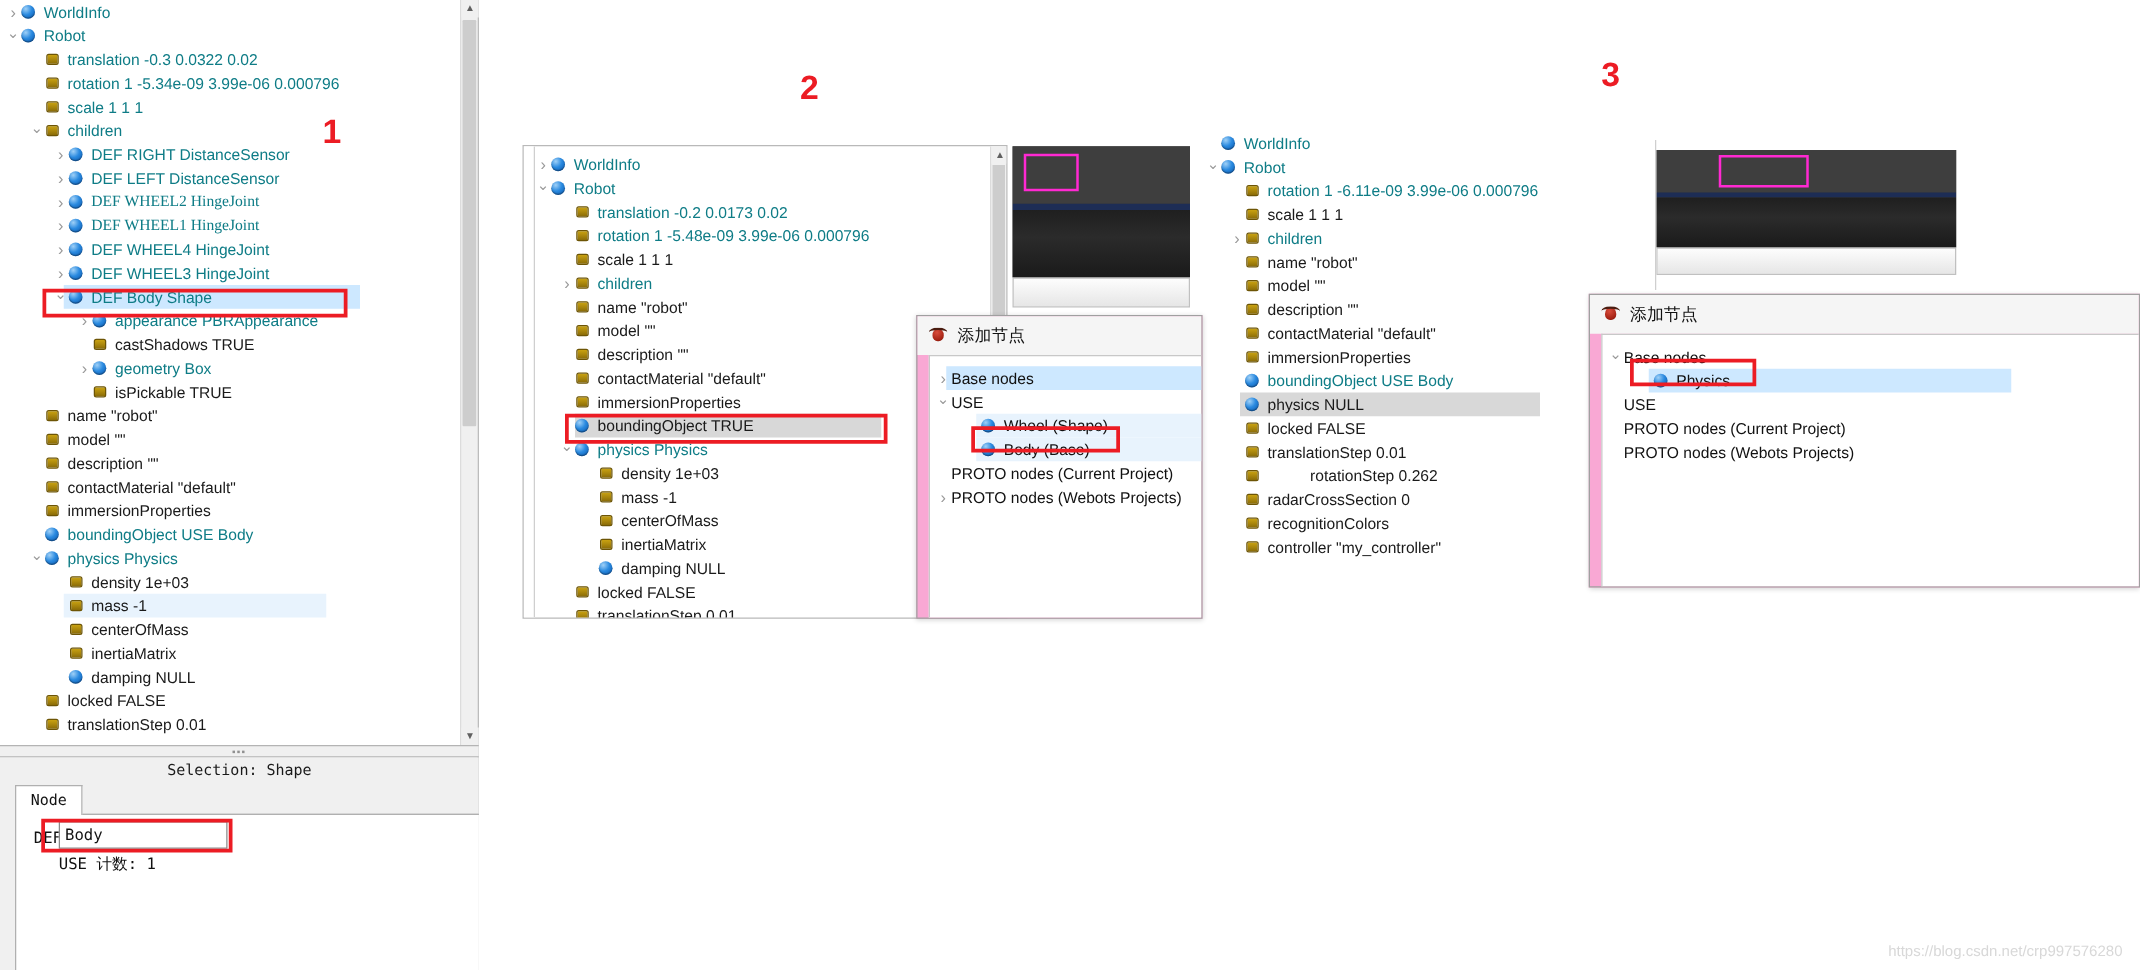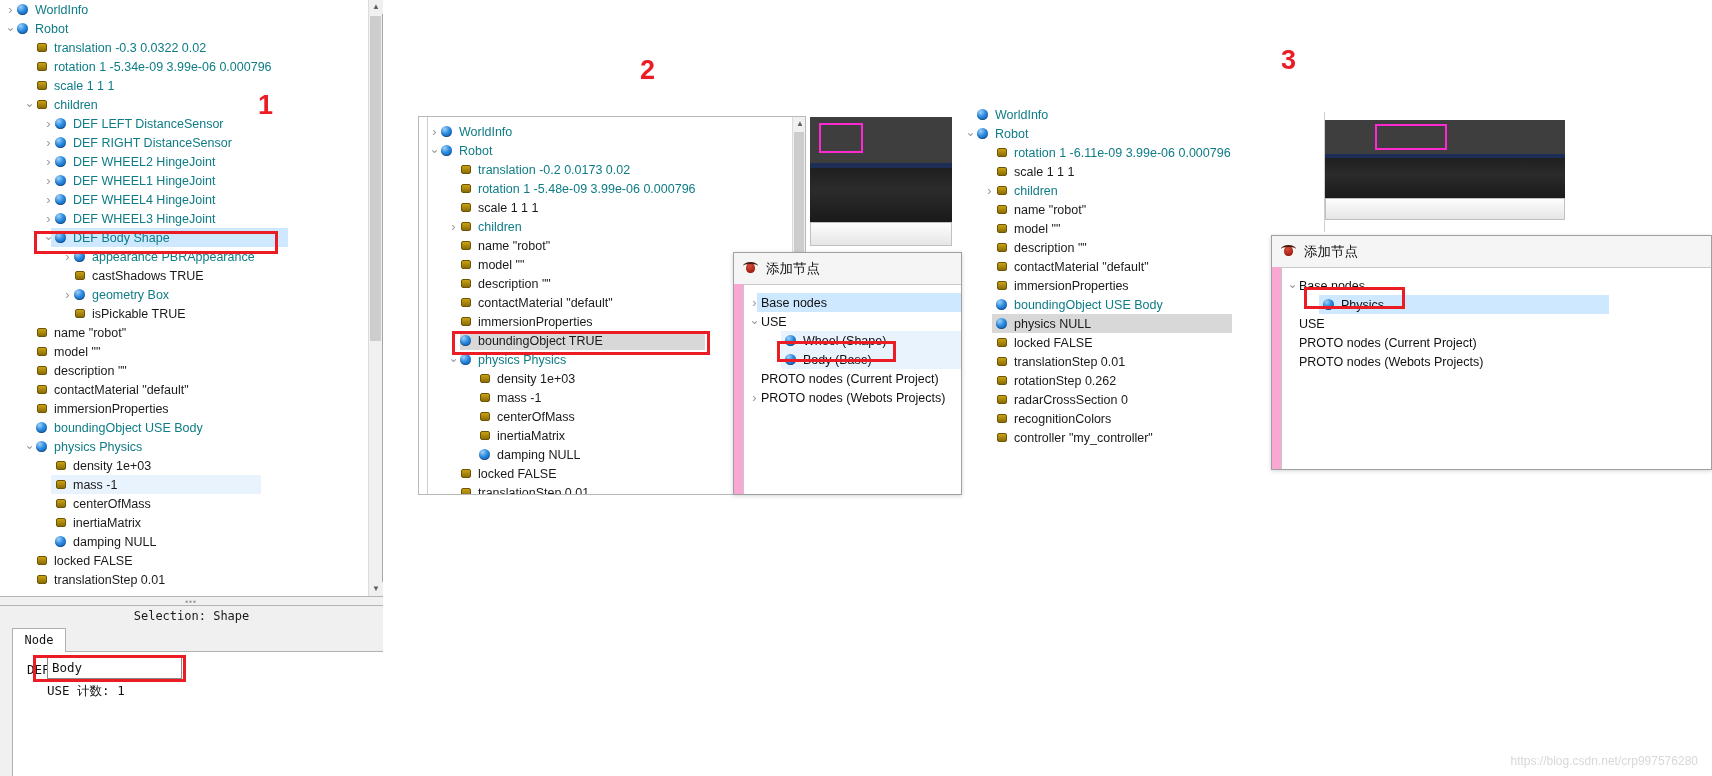--- a/index.html
+++ b/index.html
@@ -369,39 +369,39 @@
       <div class="tree-row">
         <span style="width: 19px; flex: 0 0 19px;"></span>
         <span class="arrow open" style="position: relative; z-index: 1;"></span>
         <span class="ico field" style="z-index: 1;"></span>
         <span class="lbl-field-t" style="position: relative; z-index: 1;">children</span>
       </div>
       <div class="tree-row">
         <span style="width: 38px; flex: 0 0 38px;"></span>
         <span class="arrow closed" style="position: relative; z-index: 1;"></span>
         <span class="ico node" style="z-index: 1;"></span>
+        <span class="lbl-node" style="position: relative; z-index: 1;">DEF RIGHT DistanceSensor</span>
+      </div>
+      <div class="tree-row">
+        <span style="width: 38px; flex: 0 0 38px;"></span>
+        <span class="arrow closed" style="position: relative; z-index: 1;"></span>
+        <span class="ico node" style="z-index: 1;"></span>
         <span class="lbl-node" style="position: relative; z-index: 1;">DEF LEFT DistanceSensor</span>
       </div>
       <div class="tree-row">
         <span style="width: 38px; flex: 0 0 38px;"></span>
         <span class="arrow closed" style="position: relative; z-index: 1;"></span>
         <span class="ico node" style="z-index: 1;"></span>
-        <span class="lbl-node" style="position: relative; z-index: 1;">DEF RIGHT DistanceSensor</span>
-      </div>
-      <div class="tree-row">
-        <span style="width: 38px; flex: 0 0 38px;"></span>
-        <span class="arrow closed" style="position: relative; z-index: 1;"></span>
-        <span class="ico node" style="z-index: 1;"></span>
-        <span class="lbl-node" style="position: relative; z-index: 1;">DEF WHEEL2 HingeJoint</span>
-      </div>
-      <div class="tree-row">
-        <span style="width: 38px; flex: 0 0 38px;"></span>
-        <span class="arrow closed" style="position: relative; z-index: 1;"></span>
-        <span class="ico node" style="z-index: 1;"></span>
-        <span class="lbl-node" style="position: relative; z-index: 1;">DEF WHEEL1 HingeJoint</span>
+        <span class="lbl-node" style="position: relative; z-index: 1; font-family: Liberation Serif, serif;">DEF WHEEL2 HingeJoint</span>
+      </div>
+      <div class="tree-row">
+        <span style="width: 38px; flex: 0 0 38px;"></span>
+        <span class="arrow closed" style="position: relative; z-index: 1;"></span>
+        <span class="ico node" style="z-index: 1;"></span>
+        <span class="lbl-node" style="position: relative; z-index: 1; font-family: Liberation Serif, serif;">DEF WHEEL1 HingeJoint</span>
       </div>
       <div class="tree-row">
         <span style="width: 38px; flex: 0 0 38px;"></span>
         <span class="arrow closed" style="position: relative; z-index: 1;"></span>
         <span class="ico node" style="z-index: 1;"></span>
         <span class="lbl-node" style="position: relative; z-index: 1;">DEF WHEEL4 HingeJoint</span>
       </div>
       <div class="tree-row">
         <span style="width: 38px; flex: 0 0 38px;"></span>
         <span class="arrow closed" style="position: relative; z-index: 1;"></span>
@@ -828,21 +828,21 @@
       <div class="tree-row">
         <span style="width: 19px; flex: 0 0 19px;"></span>
         <span class="arrow blank" style="position: relative; z-index: 1;"></span>
         <span class="ico field" style="z-index: 1;"></span>
         <span class="lbl-field" style="position: relative; z-index: 1;">translationStep 0.01</span>
       </div>
       <div class="tree-row">
         <span style="width: 19px; flex: 0 0 19px;"></span>
         <span class="arrow blank" style="position: relative; z-index: 1;"></span>
         <span class="ico field" style="z-index: 1;"></span>
-        <span class="lbl-field" style="position: relative; z-index: 1;">rotationStep 0.262</span>
+        <span class="lbl-field" style="position: relative; z-index: 1; margin-left: 34px;">rotationStep 0.262</span>
       </div>
       <div class="tree-row">
         <span style="width: 19px; flex: 0 0 19px;"></span>
         <span class="arrow blank" style="position: relative; z-index: 1;"></span>
         <span class="ico field" style="z-index: 1;"></span>
         <span class="lbl-field" style="position: relative; z-index: 1;">radarCrossSection 0</span>
       </div>
       <div class="tree-row">
         <span style="width: 19px; flex: 0 0 19px;"></span>
         <span class="arrow blank" style="position: relative; z-index: 1;"></span>

